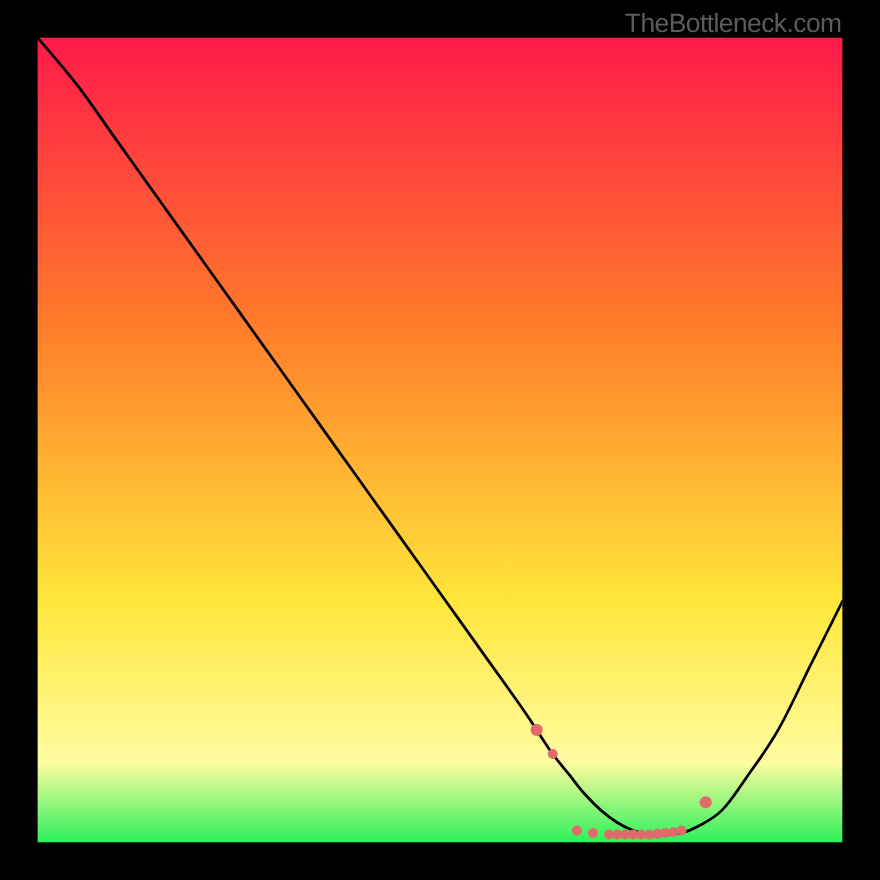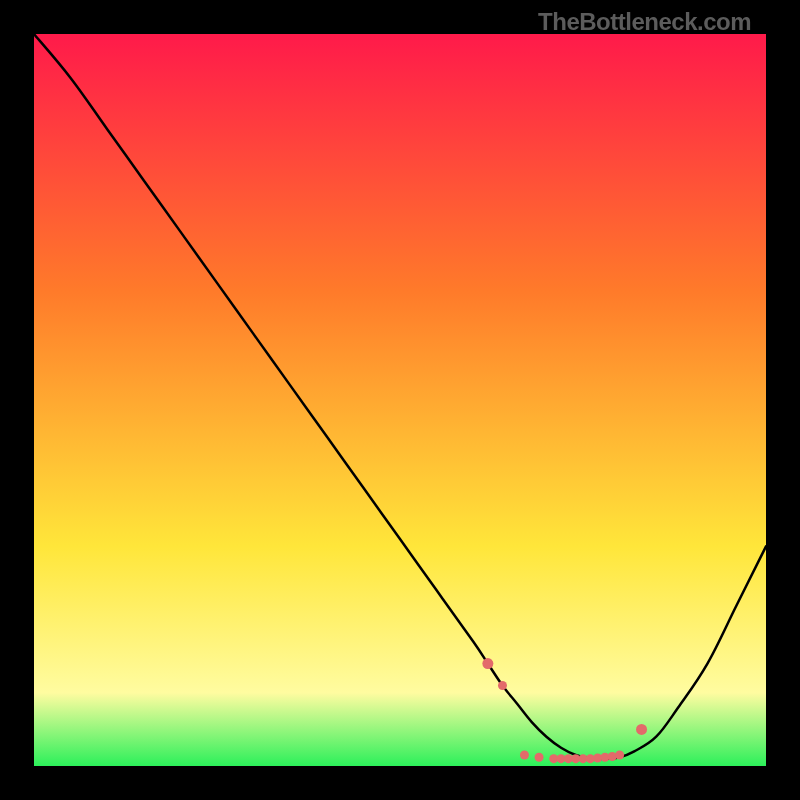--- a/index.html
+++ b/index.html
@@ -22,24 +22,24 @@
   .plot {
     position: absolute;
     left: 0;
     top: 0;
     width: 732px;
     height: 732px;
   }
   .watermark {
     position: absolute;
     top: 8px;
-    right: 49px;
+    right: 35px;
     color: #5c5c5c;
     font-size: 24px;
-    font-weight: 700;
+    font-weight: 400;
     letter-spacing: -0.5px;
     user-select: none;
   }
   svg { display: block; }
 </style>
 </head>
 <body>
 
 <div class="frame">
   <svg class="plot" viewBox="0 0 732 732">

